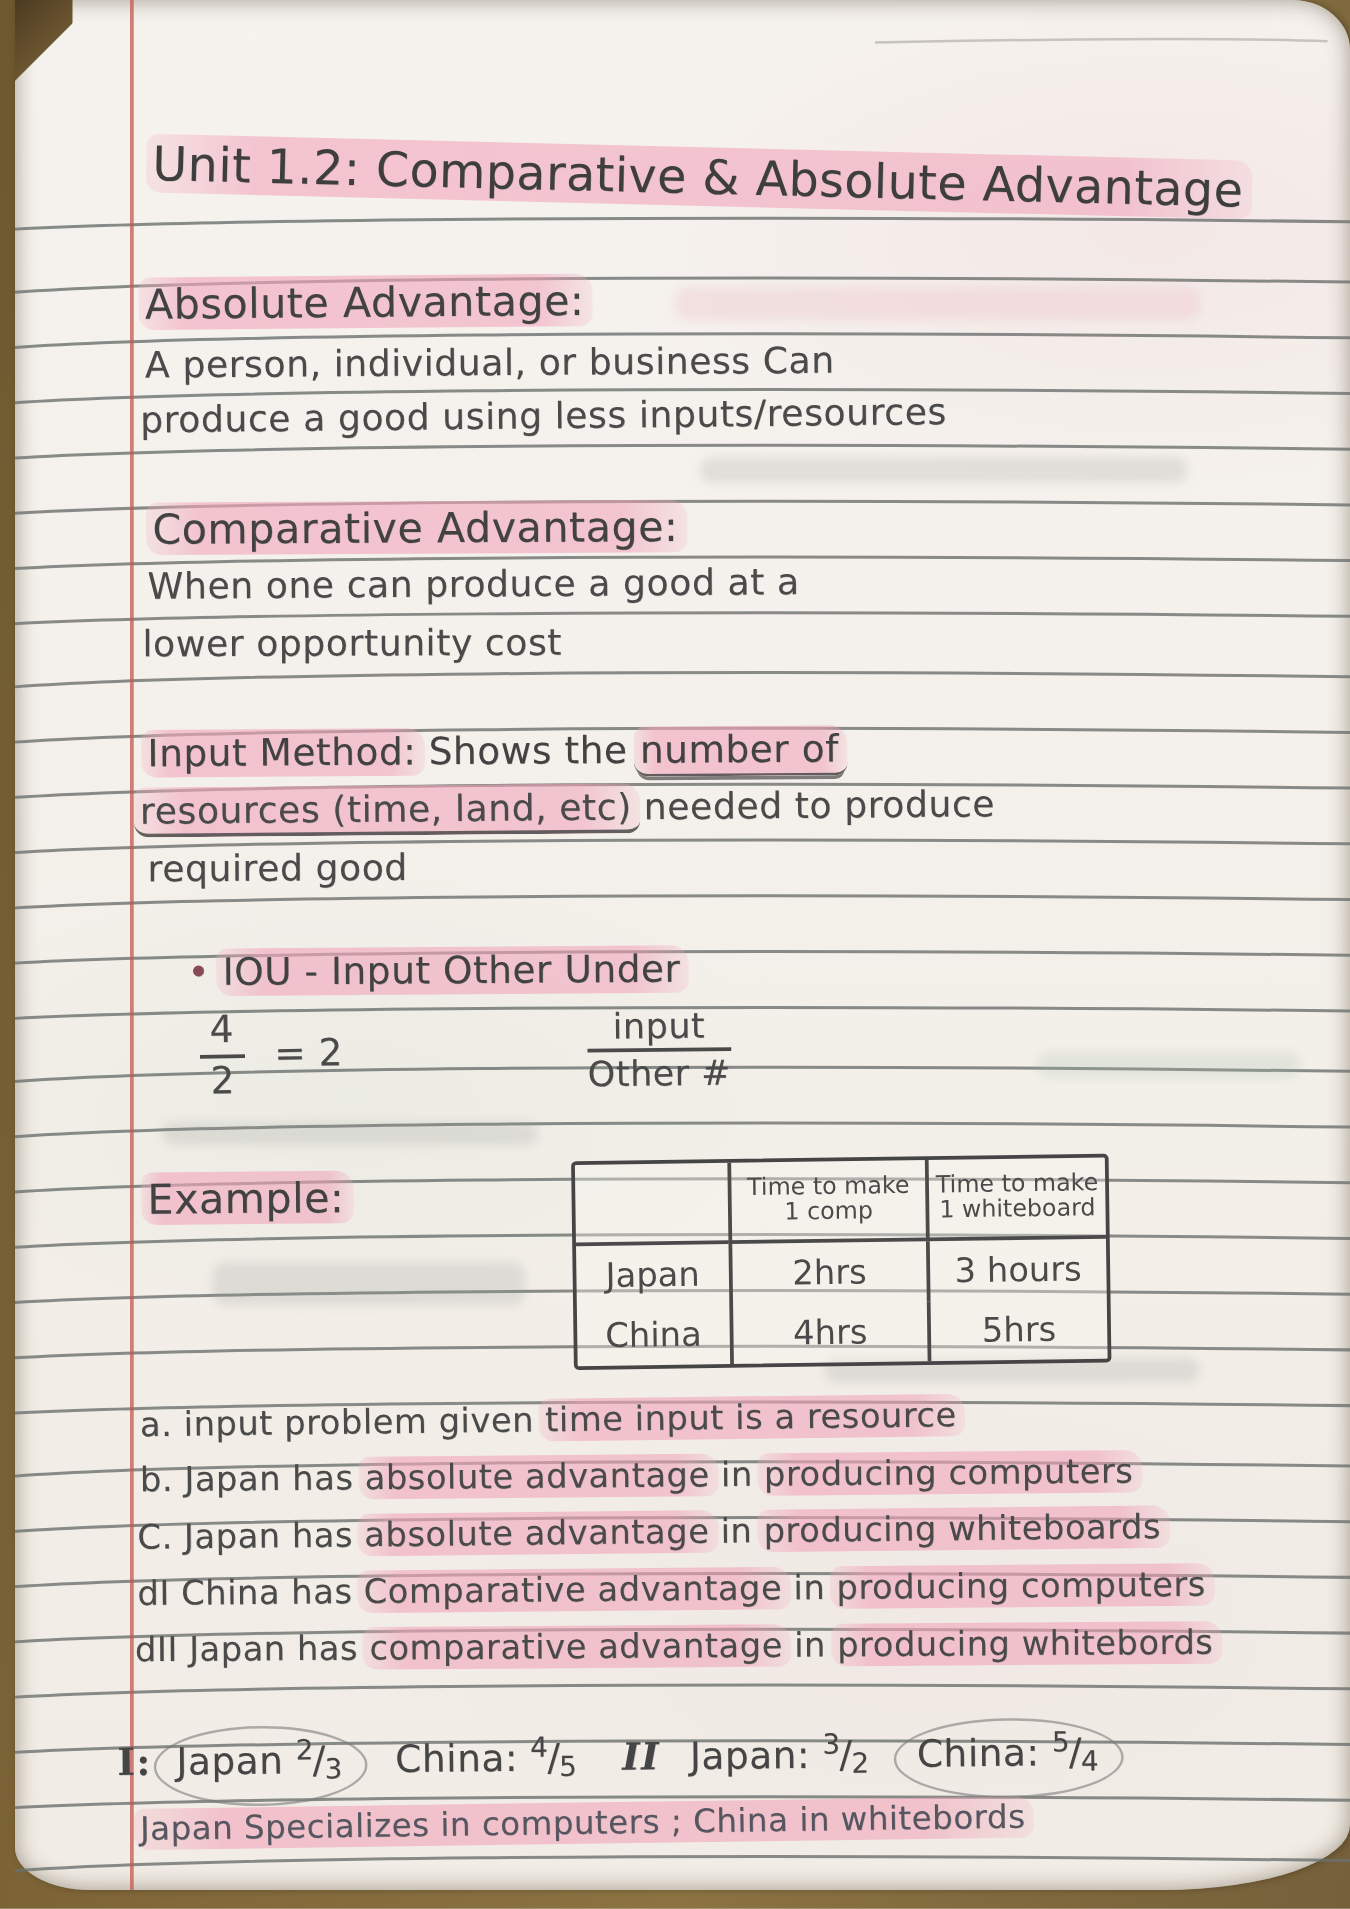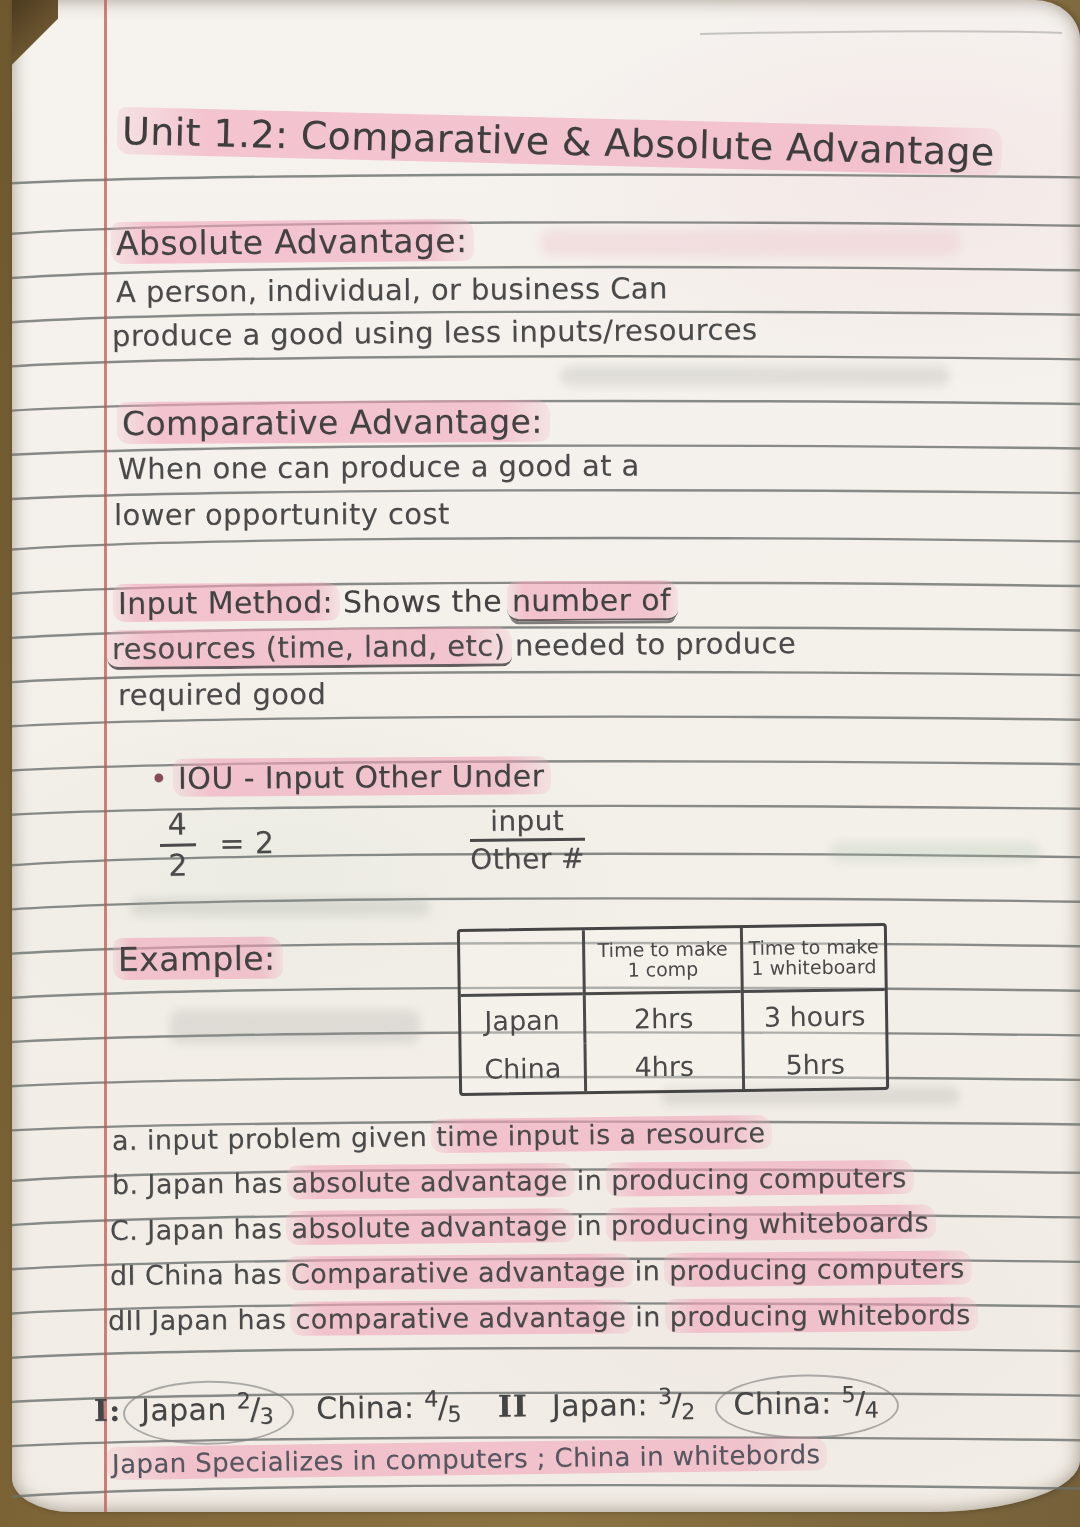--- a/index.html
+++ b/index.html
@@ -197,20 +197,20 @@
   <span>dI China has </span><span class="hl">Comparative advantage</span><span> in </span><span class="hl">producing computers</span>
 </div>
 <div class="txt" style="left:108px;top:1306px;font-size:27px;transform:rotate(-0.4deg);">
   <span>dII Japan has </span><span class="hl">comparative advantage</span><span> in </span><span class="hl">producing whitebords</span>
 </div>
 
 <div class="txt" style="left:94px;top:1390px;font-size:30px;transform:rotate(-0.6deg);color:#454545;">
   <span class="roman">I:</span>
   <span class="circled"><span>Japan </span><span class="up">2</span><span class="fslash">/</span><span class="dn">3</span></span>
   <span style="margin-left:18px;"><span>China: </span><span class="up">4</span><span class="fslash">/</span><span class="dn">5</span></span>
-  <span class="roman" style="margin-left:26px;">II</span>
+  <span class="roman" style="margin-left:26px;font-style:italic;">II</span>
   <span style="margin-left:14px;"><span>Japan: </span><span class="up">3</span><span class="fslash">/</span><span class="dn">2</span></span>
   <span class="circled" style="margin-left:10px;"><span>China: </span><span class="up">5</span><span class="fslash">/</span><span class="dn">4</span></span>
 </div>
 
 <div class="txt" style="left:112px;top:1450px;font-size:26px;transform:rotate(-0.8deg);color:#565660;">
   <span class="hl">Japan Specializes in computers ; China in whitebords</span>
 </div>
 
 </body></html>

